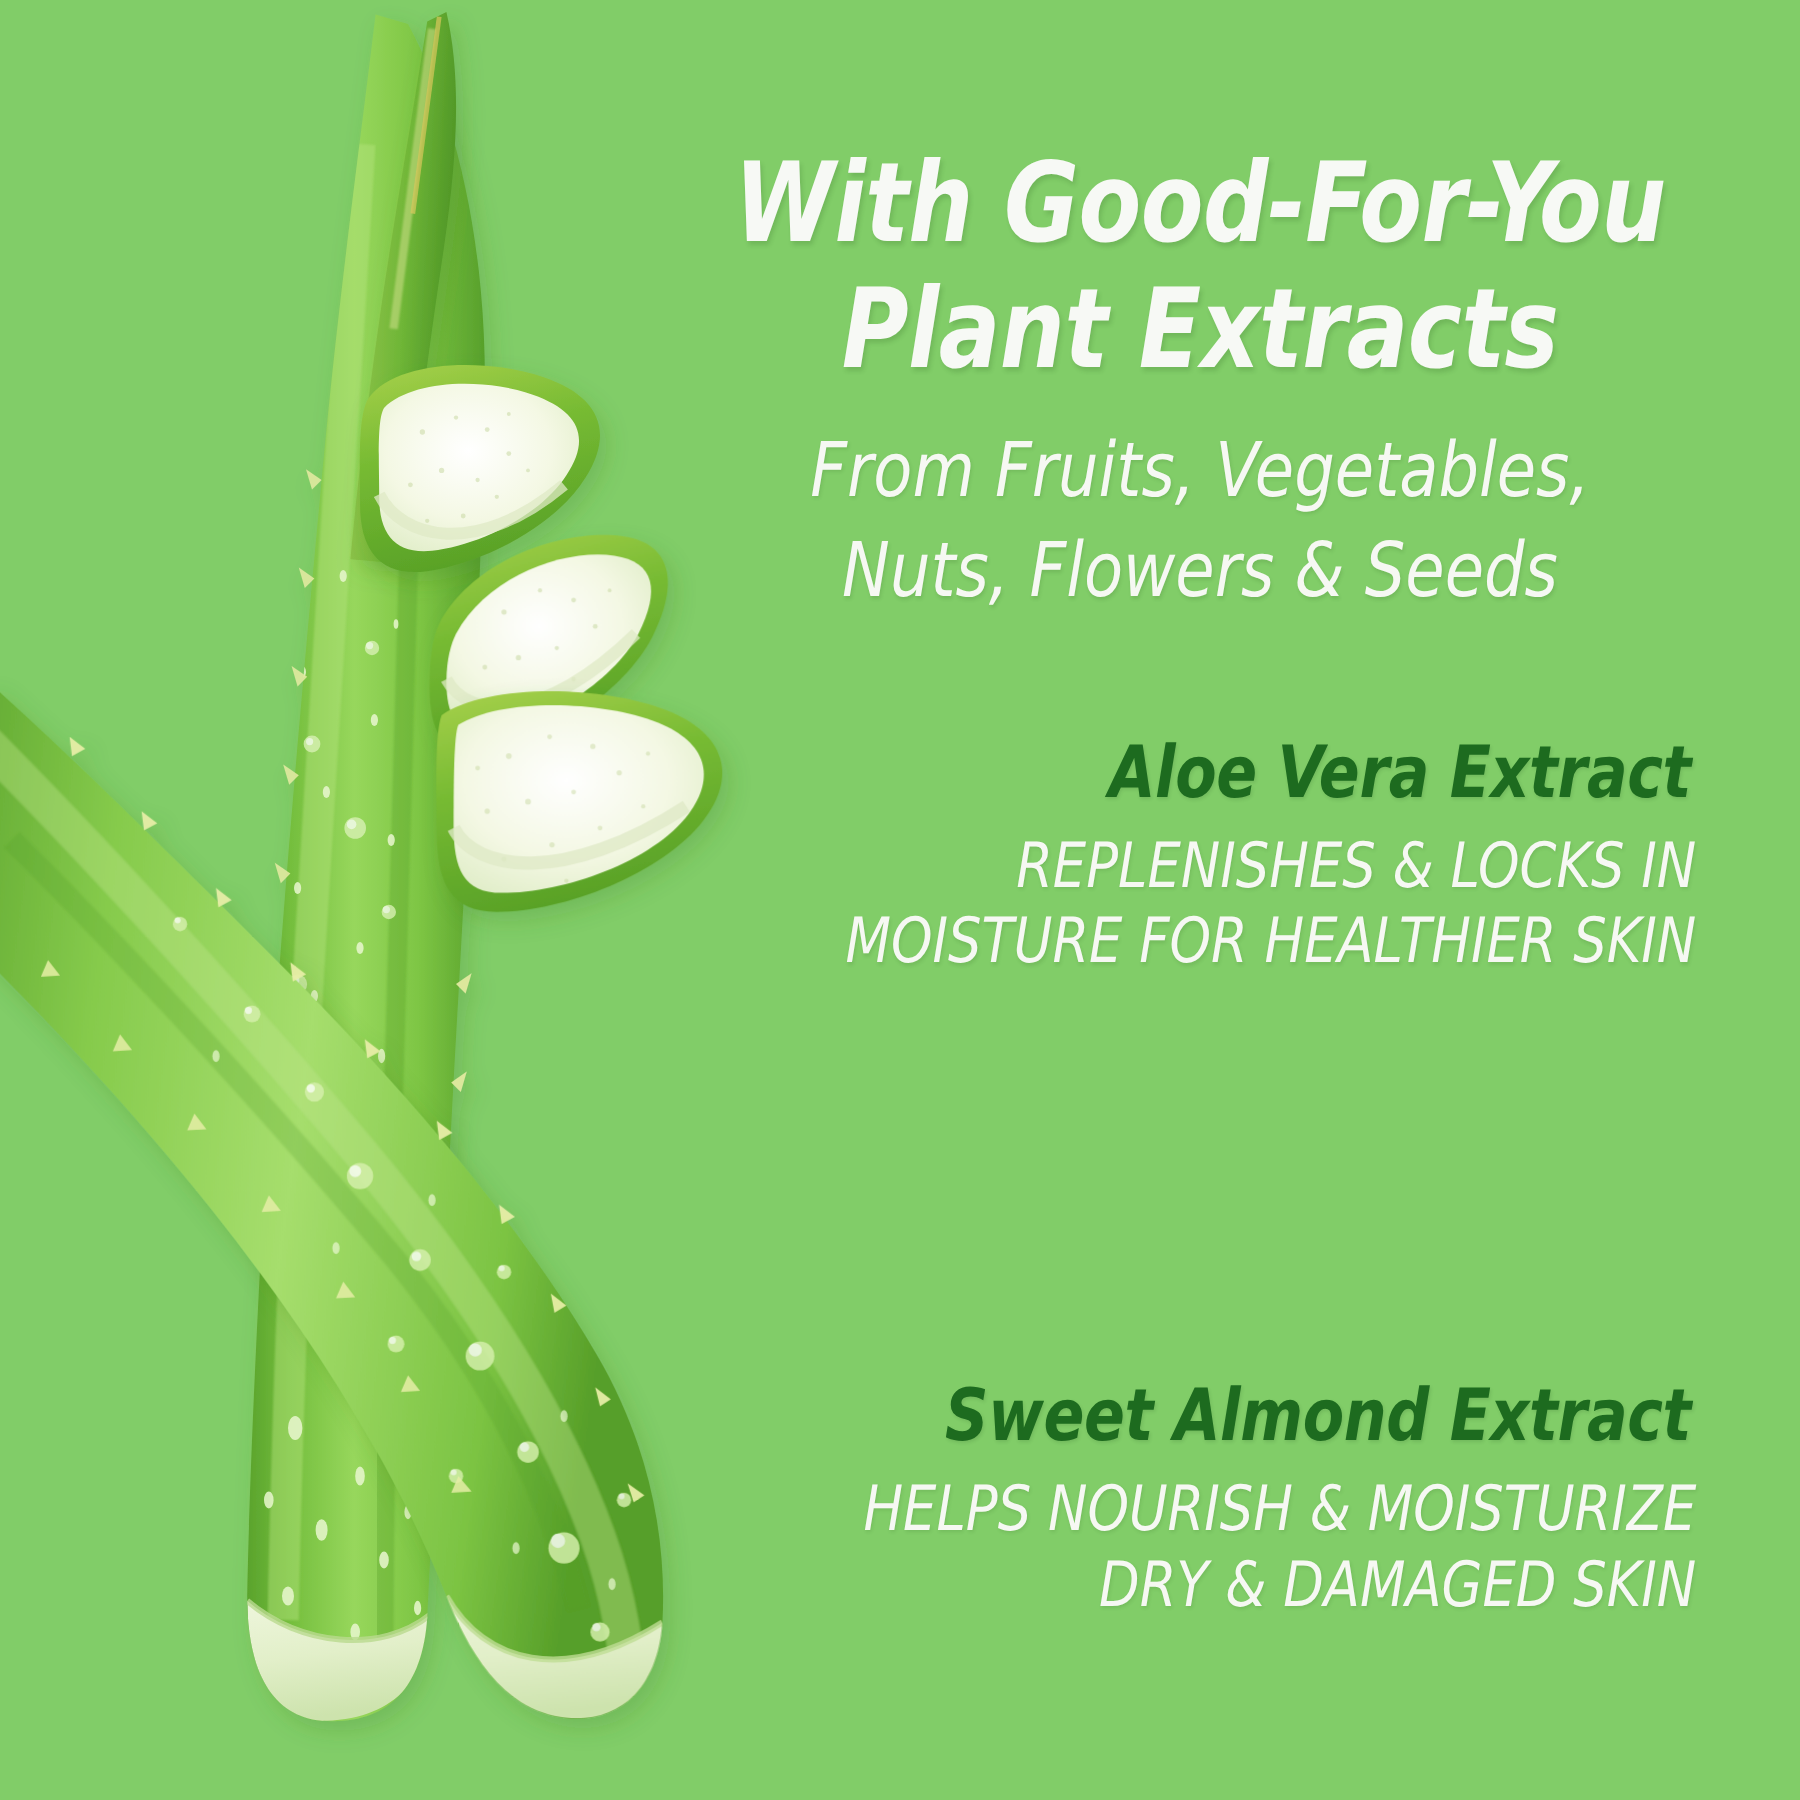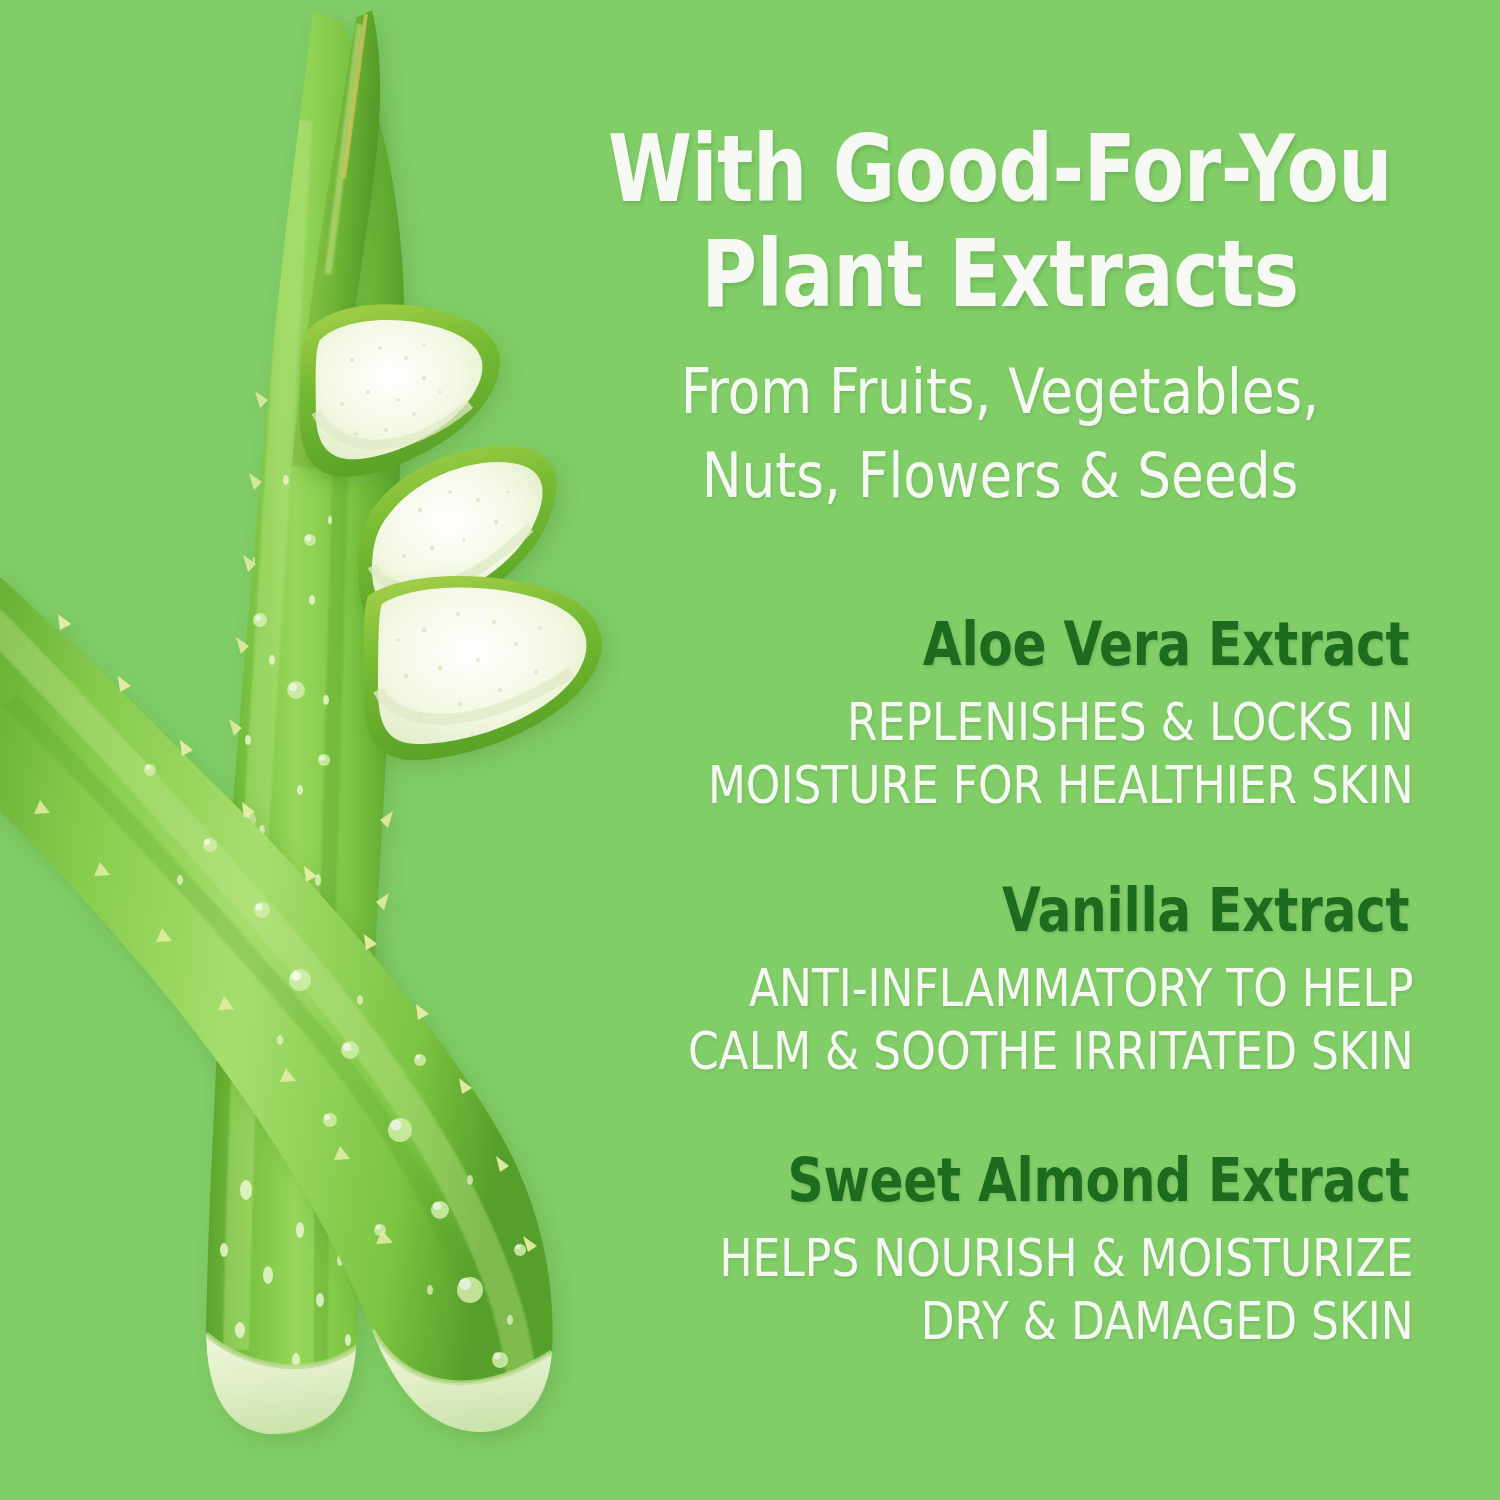--- a/index.html
+++ b/index.html
@@ -100,21 +100,21 @@
     line-height: 1.22;
     text-shadow: 1px 2px 3px rgba(40,90,30,0.14);
     transform: scaleX(0.94);
     transform-origin: 50% 0;
   }
   .ing-desc .d-line { display: block; white-space: nowrap; }
 </style>
 </head>
 <body>
 
-<div id="poster" style="background: rgb(129, 205, 104);">
+<div id="poster" style="background: rgb(129, 205, 104); font-style: italic;">
 
   <svg class="art" viewBox="0 0 1500 1500" xmlns="http://www.w3.org/2000/svg">
     <defs>
 
       <linearGradient id="gLeafUp" x1="0" y1="0" x2="1" y2="0">
         <stop offset="0%" stop-color="#5aa32c"></stop>
         <stop offset="18%" stop-color="#74be3d"></stop>
         <stop offset="45%" stop-color="#97d75c"></stop>
         <stop offset="72%" stop-color="#7ec644"></stop>
         <stop offset="100%" stop-color="#57a02b"></stop>
@@ -452,27 +452,20 @@
     </div>
 
     <div class="ingredient ing-1">
       <span class="ing-name">Aloe Vera Extract</span>
       <span class="ing-desc">
         <span class="d-line">REPLENISHES &amp; LOCKS IN</span>
         <span class="d-line">MOISTURE FOR HEALTHIER SKIN</span>
       </span>
     </div>
 
-    <div class="ingredient ing-2">
-      <span class="ing-name">Vanilla Extract</span>
-      <span class="ing-desc">
-        <span class="d-line">ANTI-INFLAMMATORY TO HELP</span>
-        <span class="d-line">CALM &amp; SOOTHE IRRITATED SKIN</span>
-      </span>
-    </div>
 
     <div class="ingredient ing-3">
       <span class="ing-name">Sweet Almond Extract</span>
       <span class="ing-desc">
         <span class="d-line">HELPS NOURISH &amp; MOISTURIZE</span>
         <span class="d-line">DRY &amp; DAMAGED SKIN</span>
       </span>
     </div>
 
   </div>

